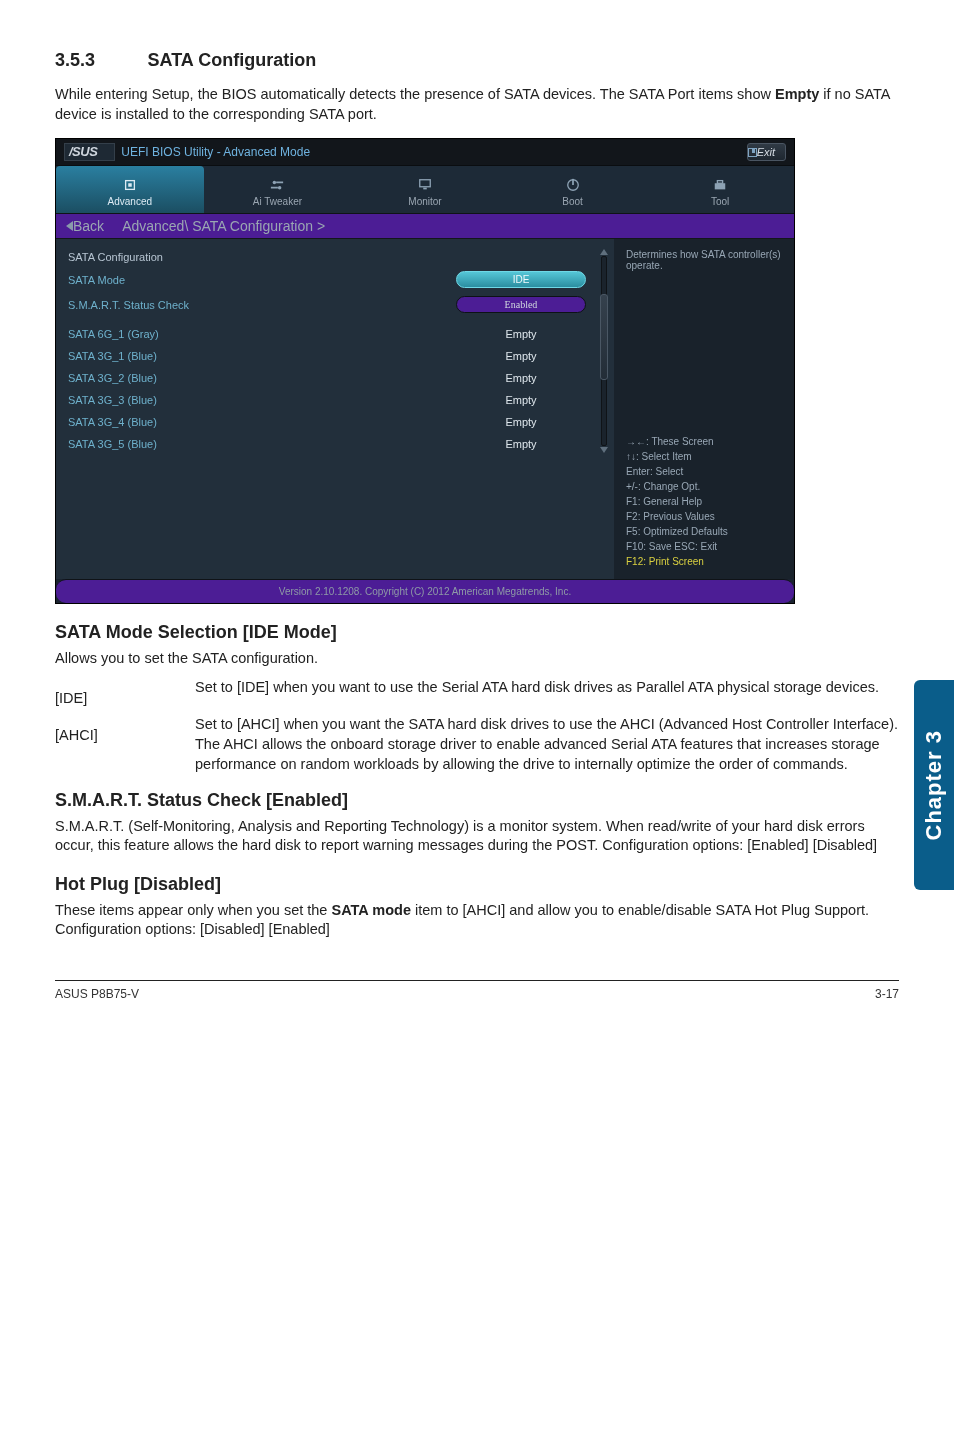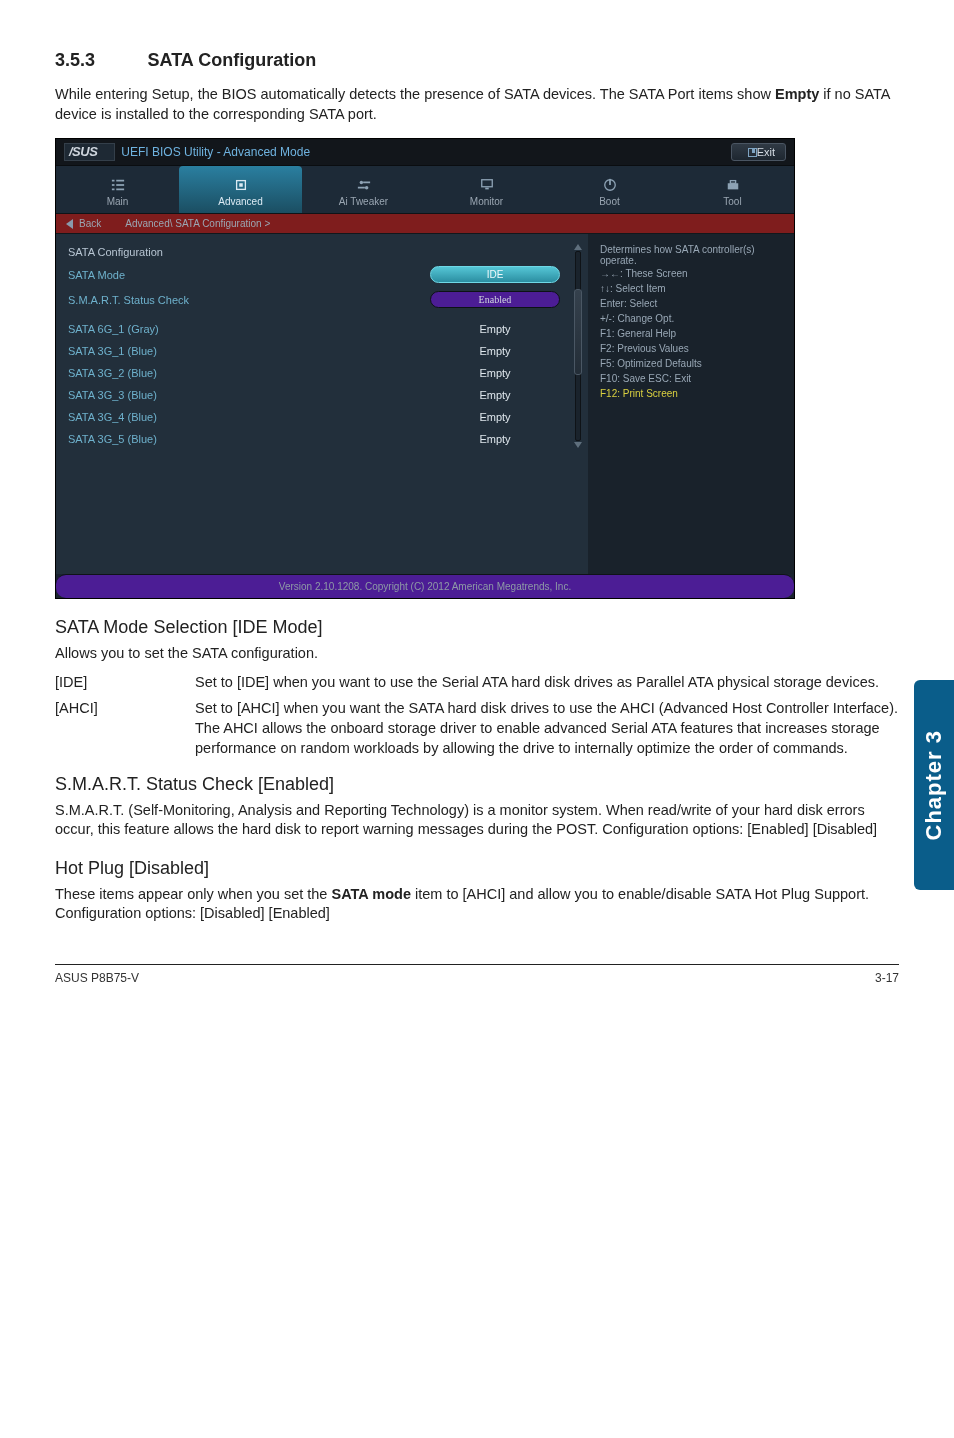--- a/index.html
+++ b/index.html
@@ -44,25 +44,26 @@
     font-size: 13px;
     background: #1e2934;
     border: 1px solid #343f4a;
     padding: 0 17px 1px 4px;
   }
   .bios-title-text { color: #6fb3e0; font-size: 12px; }
   .bios-exit {
     background: linear-gradient(#303a45,#1e2730);
     border: 1px solid #4a5562;
     border-radius: 3px;
-    padding: 2px 10px 2px 16px;
+    padding: 2px 10px 2px 0;
     color: #d6dde4;
     display: flex;
     align-items: center;
     gap: 0;
+    font-style: italic;
   }
   .bios-exit-icon {
     width: 9px; height: 9px; border: 1px solid #7fa4c2; display: inline-block;
     position: relative;
   }
   .bios-exit-icon::after{ content:""; position:absolute; left:3px; top:-1px; width:3px; height:5px; background:#7fa4c2; }
 
   .bios-tabs {
     display: flex;
     align-items: flex-end;
@@ -85,25 +86,24 @@
   }
   .tab-icon { display:block; margin: 0 auto 4px auto; height:14px; }
   .tab-icon svg { height:14px; width:auto; }
   .ico-main svg, .ico-monitor svg, .ico-boot svg, .ico-tool svg { fill:#8da2b4; }
   .ico-tweaker svg { fill:#8da2b4; }
   .ico-advanced svg { fill:#dceaf3; }
 
   .bios-backrow {
     padding: 4px 10px;
     color: #9aa6b2;
-    font-size: 10px;
-    display: flex;
-    align-items: center;
-    gap: 6px;
-    background: #7f1d1d;
+    font-size: 14px;
+    display: flex;
+    align-items: center;
+    background: #4c1d95;
     border-bottom: 1px solid #13171b;
   }
   .back-arrow {
     width: 0; height: 0; border-top: 5px solid transparent; border-bottom: 5px solid transparent;
     border-right: 7px solid #899aab;
   }
 
   .bios-body {
     display: flex;
     background: #222f3b;
@@ -117,28 +117,28 @@
     position: relative;
     display:flex; flex-direction:column; align-items:center;
   }
   .scrollbar .track { flex:1; width:6px; background:#1a232c; border:1px solid #0f1317; margin:1px 0; border-radius:2px;}
   .scrollbar .thumb { position:absolute; top:22%; width:8px; height:42%; background:linear-gradient(#35414d,#232d37); border:1px solid #4a5764; border-radius:3px; }
   .scrollbar .arrow { width:0;height:0; }
   .scrollbar .up { border-left:4px solid transparent; border-right:4px solid transparent; border-bottom:6px solid #5f6f7d; }
   .scrollbar .down { border-left:4px solid transparent; border-right:4px solid transparent; border-top:6px solid #5f6f7d; }
 
   .bios-right {
-    width: 206px;
+    width: 180px;
     background: #19222b;
     padding: 10px 12px;
     color: #98a7b5;
     font-size: 10px;
     display:flex;
     flex-direction:column;
-    justify-content: flex-start;
+    justify-content: space-between;
     min-height: 340px;
   }
   .bios-row {
     display: flex;
     justify-content: space-between;
     align-items: center;
     padding: 4px 0;
     font-size: 11px;
   }
   .bios-row.head { color:#b7c5d2; }
@@ -174,25 +174,25 @@
     text-align: center;
     padding: 6px;
     background: #4c1d95;
     color: #8e9aa6;
     font-size: 10px;
     border-top: 1px solid #0f1317;
     border-radius: 10px;
   }
 
   
-  h2.sub { font-size: 18px; font-weight: normal; margin: 16px 0 6px 0; }
+  h2.sub { font-size: 18px; font-weight: bold; margin: 16px 0 6px 0; }
   p.body { font-size: 14.5px; line-height: 1.35; margin-bottom: 8px; }
   .optlist { margin: 6px 0 16px 0; }
   .optrow { display: flex; font-size: 14.5px; line-height: 1.38; margin-bottom: 6px; }
-  .optkey { width: 140px; flex: none; }
+  .optkey { width: 140px; flex: none; margin-top: 11px; }
   .optval { flex: 1; }
   .bold { font-weight: bold; }
 
   .side-tab {
     position: absolute;
     right: 0;
     top: 680px;
     width: 40px;
     height: 210px;
     background: #0a5d8a;
@@ -239,31 +239,20 @@
       <span class="bios-logo">/SUS</span>
       <span class="bios-title-text">UEFI BIOS Utility - Advanced Mode</span>
     </div>
     <div class="bios-exit">
       <span class="bios-exit-icon"></span>
       <span>Exit</span>
     </div>
   </div>
 
   <div class="bios-tabs">
-    <div class="bios-tab">
-      <span class="tab-icon ico-main"><svg viewBox="0 0 16 16">
-            <rect x="1" y="2" width="3" height="2"></rect>
-            <rect x="6" y="2" width="9" height="2"></rect>
-            <rect x="1" y="7" width="3" height="2"></rect>
-            <rect x="6" y="7" width="9" height="2"></rect>
-            <rect x="1" y="12" width="3" height="2"></rect>
-            <rect x="6" y="12" width="9" height="2"></rect>
-          </svg></span>
-      <span>Main</span>
-    </div>
     <div class="bios-tab active">
       <span class="tab-icon ico-advanced"><svg viewBox="0 0 16 16">
             <rect x="3" y="3" width="10" height="10" fill="none" stroke="#dceaf3" stroke-width="1.5"></rect>
             <rect x="6" y="6" width="4" height="4"></rect>
           </svg></span>
       <span>Advanced</span>
     </div>
     <div class="bios-tab">
       <span class="tab-icon ico-tweaker"><svg viewBox="0 0 16 16">
             <circle cx="5" cy="5" r="2"></circle>

